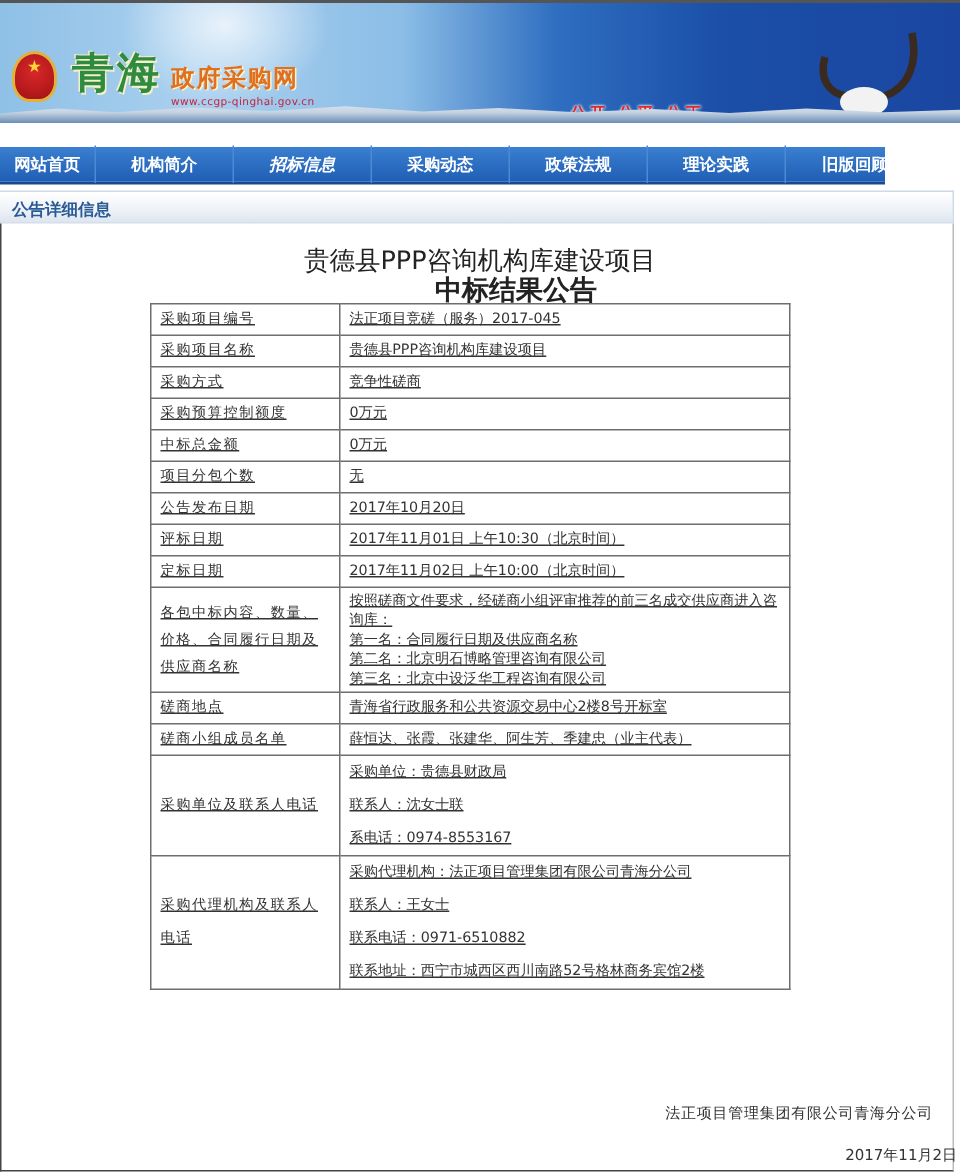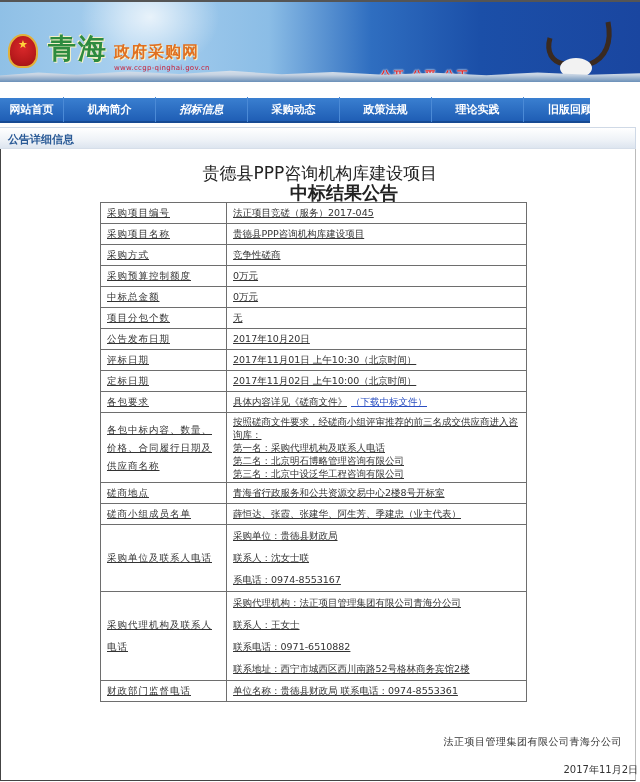--- a/index.html
+++ b/index.html
@@ -179,30 +179,24 @@
   </tr>
   <tr>
     <td class="label">评标日期</td>
     <td>2017年11月01日 上午10:30（北京时间）</td>
   </tr>
   <tr>
     <td class="label">定标日期</td>
     <td>2017年11月02日 上午10:00（北京时间）</td>
   </tr>
   <tr>
-    <td class="label">各包要求</td>
-    <td>
-      <span>具体内容详见《磋商文件》</span><span class="dl-link">（下载中标文件）</span>
-    </td>
-  </tr>
-  <tr>
     <td class="label multi" style="line-height:18px;">各包中标内容、数量、价格、合同履行日期及供应商名称</td>
     <td class="multi">
       <span class="line">按照磋商文件要求，经磋商小组评审推荐的前三名成交供应商进入咨询库：</span>
-      <span class="line">第一名：采购代理机构及联系人电话</span>
+      <span class="line">第一名：合同履行日期及供应商名称</span>
       <span class="line">第二名：北京明石博略管理咨询有限公司</span>
       <span class="line">第三名：北京中设泛华工程咨询有限公司</span>
     </td>
   </tr>
   <tr>
     <td class="label">磋商地点</td>
     <td>青海省行政服务和公共资源交易中心2楼8号开标室</td>
   </tr>
   <tr>
     <td class="label">磋商小组成员名单</td>
@@ -218,21 +212,17 @@
   </tr>
   <tr>
     <td class="label" style="line-height:22px;">采购代理机构及联系人电话</td>
     <td class="multi2">
       <span class="line">采购代理机构：法正项目管理集团有限公司青海分公司</span>
       <span class="line">联系人：王女士</span>
       <span class="line">联系电话：0971-6510882</span>
       <span class="line">联系地址：西宁市城西区西川南路52号格林商务宾馆2楼</span>
     </td>
   </tr>
-  <tr>
-    <td class="label">财政部门监督电话</td>
-    <td>单位名称：贵德县财政局 联系电话：0974-8553361</td>
-  </tr>
 </tbody>
   </table>
 
 <div class="sign-org">法正项目管理集团有限公司青海分公司</div>
 <div class="sign-date">2017年11月2日</div>
 
 </body></html>

